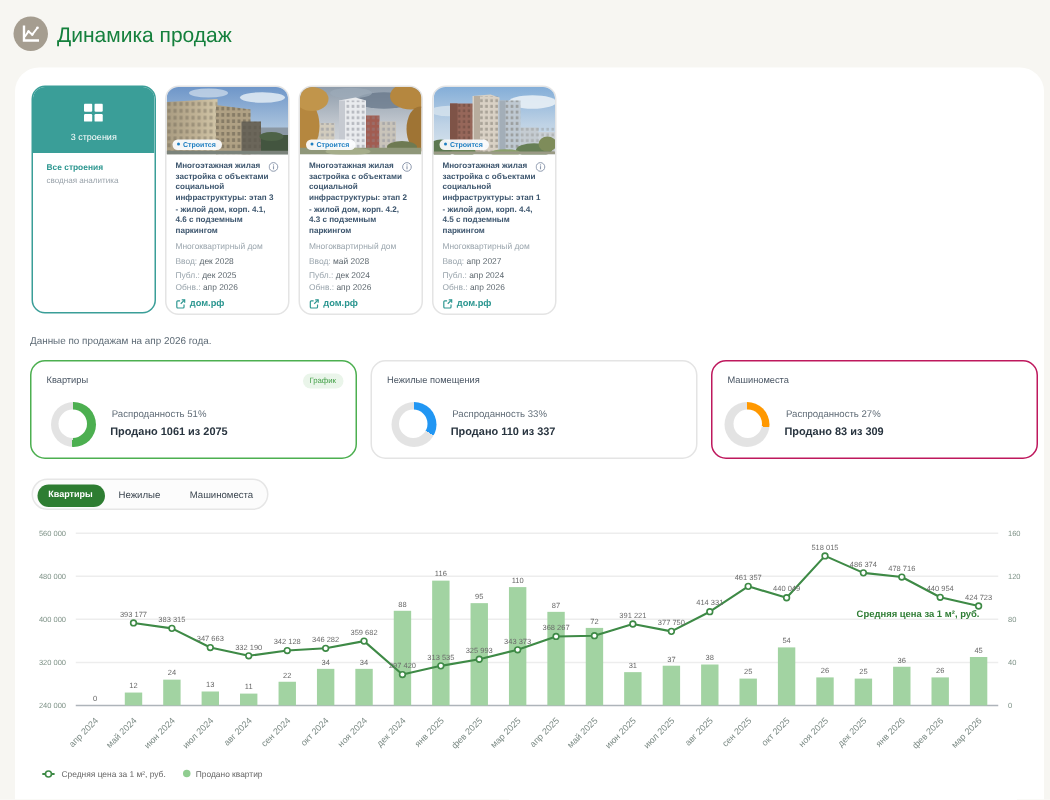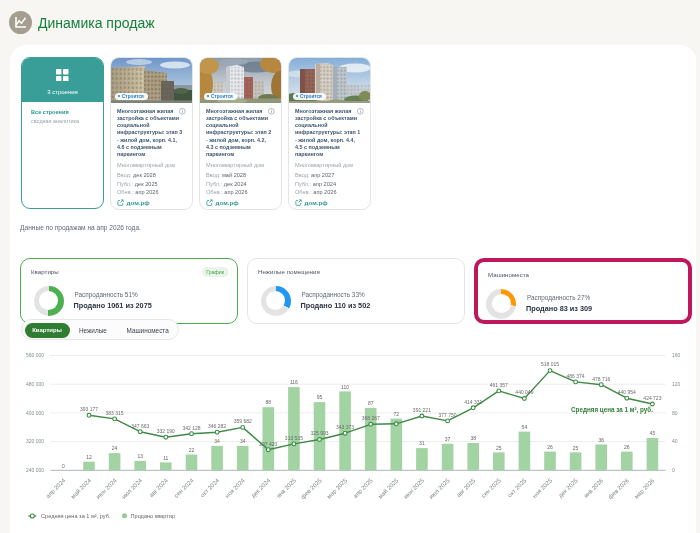--- a/index.html
+++ b/index.html
@@ -18,21 +18,21 @@
 .bdot { display:inline-block; width:2.4px; height:2.4px; border-radius:50%; background:#1e7fc2; vertical-align:.5px; margin-right:1.6px; }
 .binfo { padding:5px 6px 0 6px; position:relative; }
 .btitle { font-size:5.4px; font-weight:bold; color:#3d566e; line-height:7.15px; white-space:nowrap; }
 .iicon { position:absolute; right:6px; top:5px; width:6.6px; height:6.6px; }
 .btype { margin-top:3.5px; font-size:5.6px; color:#9aa5ad; }
 .brow { margin-top:2.5px; line-height:6px; font-size:5.6px; color:#9aa5ad; }
 .brow.r1 { margin-top:4.8px; }
 .bval { color:#5d676e; }
 .blink { margin-top:3.8px; font-size:6.2px; color:#2d9791; font-weight:bold; display:flex; align-items:center; }
 .datatxt { position:absolute; left:20px; top:224px; font-size:6.6px; color:#5e6b76; }
-.scard { position:absolute; top:240px; width:218px; height:66px; border-radius:10px; background:#fff;margin-top:18px; }
+.scard { position:absolute; top:240px; width:218px; height:66px; border-radius:10px; background:#fff; }
 .stitle { position:absolute; left:10px; top:9px; font-size:6.2px; color:#4a5664; }
 .graf { position:absolute; right:8.5px; top:8px; background:#eaf5ea; color:#43a047; font-size:5.2px; padding:1.8px 4.5px; border-radius:5px; }
 .donut { position:absolute; top:26.5px; width:30px; height:30px; border-radius:50%; }
 .donut::after { content:""; position:absolute; left:5.5px; top:5.5px; width:19px; height:19px; border-radius:50%; background:#fff; }
 .srasp { position:absolute; left:53.5px; top:31.5px; font-size:6.4px; color:#5f6b76; }
 .sprod { position:absolute; left:52.5px; top:42px; font-size:7.3px; font-weight:bold; color:#28343f; }
 .tabs { position:absolute; left:21px; top:319px; width:158px; height:21px; border:1px solid #e6e6e6; border-radius:10.5px; background:#fcfcfc; }
 .tabsel { position:absolute; left:2.5px; top:2.5px; width:45px; height:15px; background:#2e7d32; border-radius:7.5px; color:#fff; font-size:6px; font-weight:bold; text-align:center; line-height:15px; }
 .tab2 { position:absolute; left:57px; top:0; height:21px; line-height:21px; font-size:6.4px; color:#3c4650; }
 .tab3 { position:absolute; left:104.5px; top:0; height:21px; line-height:21px; font-size:6.4px; color:#3c4650; }
@@ -231,23 +231,23 @@
 <div class="stitle">Квартиры</div>
     <div class="graf">График</div>
 <div class="donut" style="left:12.5px;background:conic-gradient(#4caf50 0 51%, #e3e3e3 51% 100%)"></div>
 <div class="srasp" style="left:53.5px">Распроданность 51%</div>
 <div class="sprod" style="left:52.5px">Продано 1061 из 2075</div>
 </div>
 <div class="scard" style="left:247px;border:1px solid #e4e4e4">
 <div class="stitle">Нежилые помещения</div>
 <div class="donut" style="left:12.5px;background:conic-gradient(#2196f3 0 33%, #e3e3e3 33% 100%)"></div>
 <div class="srasp" style="left:53.5px">Распроданность 33%</div>
-<div class="sprod" style="left:52.5px">Продано 110 из 502</div>
-</div>
-<div class="scard" style="left:474px;border:4px solid #be185d">
+<div class="sprod" style="left:52.5px">Продано 110 из 337</div>
+</div>
+<div class="scard" style="left:474px;border:1px solid #be185d">
 <div class="stitle">Машиноместа</div>
 <div class="donut" style="left:8.0px;background:conic-gradient(#ff9800 0 27%, #e3e3e3 27% 100%)"></div>
 <div class="srasp" style="left:49.0px">Распроданность 27%</div>
 <div class="sprod" style="left:48.0px">Продано 83 из 309</div>
 </div>
 <div class="tabs">
 <div class="tabsel">Квартиры</div>
 <div class="tab2">Нежилые</div>
 <div class="tab3">Машиноместа</div>
 </div>

